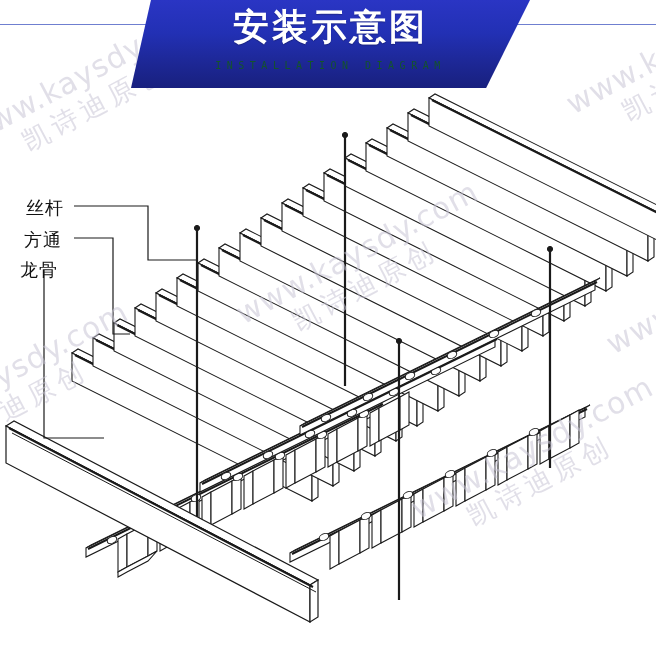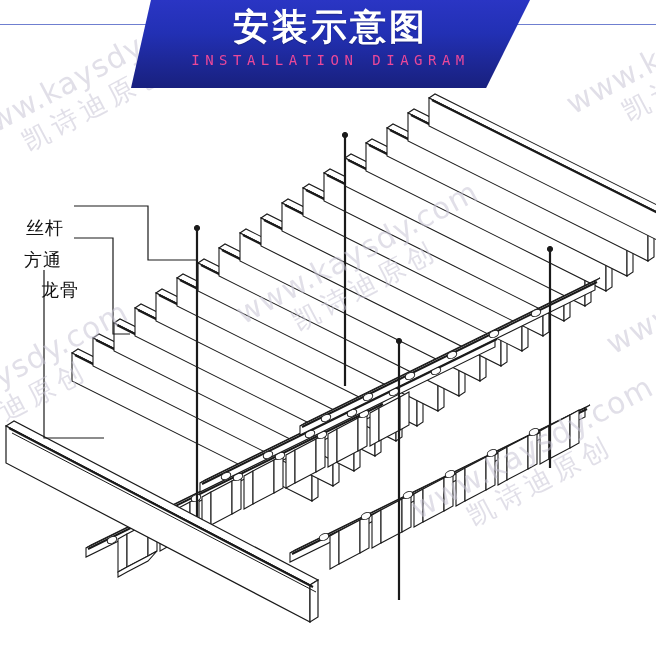--- a/index.html
+++ b/index.html
@@ -49,55 +49,55 @@
     display:flex;flex-direction:column;align-items:center;justify-content:flex-start;
     padding-top:5px;box-sizing:border-box;
   }
   .banner .title{
     color:#fff;font-size:36px;font-weight:bold;letter-spacing:3px;
     line-height:44px;
     text-shadow:0 1px 1px rgba(0,0,0,.25);
     font-family:"DejaVu Sans","Liberation Sans",sans-serif;
   }
   .banner .subtitle{
-    color:#ec4899;font-size:14px;letter-spacing:5.5px;
-    line-height:18px;margin-top:2px;
+    color:#14532d;font-size:10px;letter-spacing:5.5px;
+    line-height:18px;margin-top:8px;
     font-family:"DejaVu Sans Mono","Liberation Mono",monospace;
     font-weight:normal;
   }
 
   
   .diagram{position:absolute;left:0;top:88px;width:656px;height:568px;z-index:4;}
   .diagram svg{display:block;}
 
   .lbl{
     position:absolute;z-index:7;
     font-size:18px;color:#111;
     font-family:"DejaVu Sans","Liberation Sans",sans-serif;
-    letter-spacing:1px;white-space:nowrap;margin-top:20px;
+    letter-spacing:1px;white-space:nowrap;
   }
 </style>
 </head>
 <body>
 
 <div id="page">
 
   <div class="banner-rule"></div>
 
   <div class="banner">
     <div class="shape"></div>
     <div class="txt">
       <div class="title">安装示意图</div>
       <div class="subtitle">INSTALLATION DIAGRAM</div>
     </div>
   </div>
 
   <div class="lbl" style="left:26px;top:196px">丝杆</div>
   <div class="lbl" style="left:24px;top:228px">方通</div>
-  <div class="lbl" style="left:41px;top:258px">龙骨</div>
+  <div class="lbl" style="left:20px;top:258px">龙骨</div>
 
   <div class="diagram">
     <svg width="656" height="568" viewBox="0 0 656 568" xmlns="http://www.w3.org/2000/svg">
       <defs>
 
         <g id="fin">
 
           <polygon points="0,0 6,-4 246,116 240,120" fill="#ffffff" stroke="#1a1a1a" stroke-width="1.1"></polygon>
 
           <polygon points="0,0 240,120 240,148 0,28" fill="#ffffff" stroke="#1a1a1a" stroke-width="1.1"></polygon>

